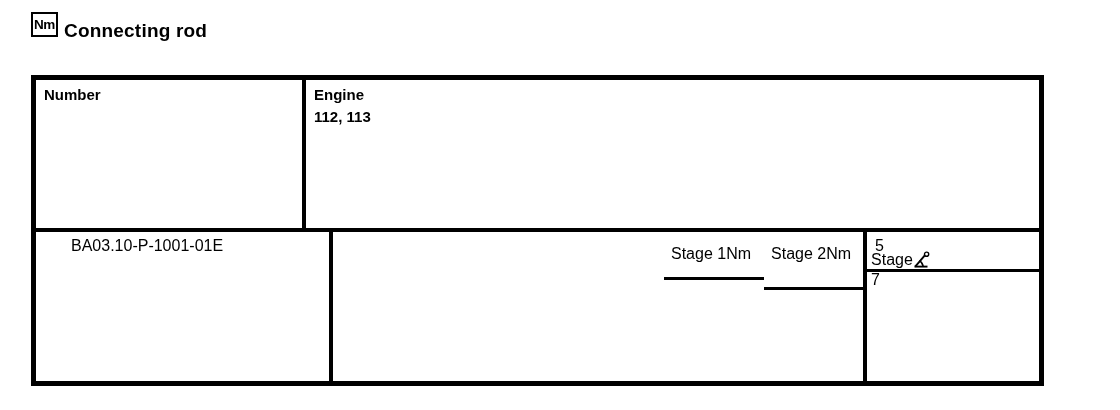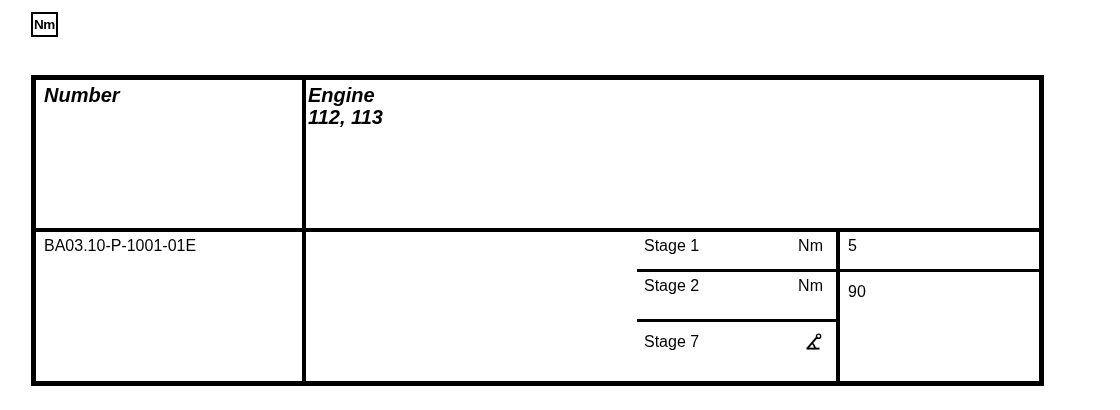--- a/index.html
+++ b/index.html
@@ -37,35 +37,35 @@
     width: 1013px; height: 311px;
     border: 5px solid #000;
     display: flex; flex-direction: column;
     background: #fff;
   }
   .thead {
     display: flex; flex: none;
     height: 152px;
     border-bottom: 4px solid #000;
   }
-  .trow { display: flex; flex: 1; min-height: 0; }
+  .trow { display: flex; flex: 1; min-height: 0; padding-left: 27px; }
 
   .c-number   { width: 270px; flex: none; border-right: 4px solid #000; padding: 4px 8px; }
   .c-desig    { width: 534px; flex: none; border-right: 4px solid #000; padding: 4px 8px; position: relative; }
   .c-engine   { flex: 1; }
-  .c-engine.pad { padding: 4px 2px; }
+  .c-engine.pad { padding: 4px 8px; }
 
-  .hdr-text { font-weight: 700; font-size: 20px; line-height: 22px; white-space: pre-line; font-style: italic; }
+  .hdr-text { font-weight: 700; font-size: 15px; line-height: 22px; white-space: pre-line; }
   .cell-text { font-size: 16px; line-height: 20px; white-space: nowrap; }
 
   
   .stages {
-    position: absolute; top: 0; right: 0;
+    position: absolute; top: 8px; right: 0;
     width: 199px; height: 100%;
-    display: flex; flex-direction: column;
+    display: flex; flex-direction: row;
   }
   .stage-row {
     display: flex; justify-content: space-between; align-items: flex-start;
     padding: 4px 13px 0 7px;
     font-size: 16px; line-height: 20px;
     flex: none;
   }
   .stage-row.r1 { height: 40px; border-bottom: 3px solid #000; }
   .stage-row.r2 { height: 50px; border-bottom: 3px solid #000; }
   .stage-row.r3 { flex: 1; padding-top: 10px; }
@@ -83,20 +83,21 @@
 
   .angle-icon { display: inline-block; margin-top: 1px; }
 </style>
 </head>
 <body>
 
 <div class="title-row">
   <div class="nm-box">
     <span>Nm</span>
   </div>
+  <div class="title-text">Connecting rod</div>
 </div>
 
 <div class="spec-table">
 
   <div class="thead">
     <div class="c-number">
       <div class="hdr-text">Number</div>
     </div>
     <div class="c-engine pad">
       <div class="hdr-text">Engine
@@ -131,18 +132,17 @@
               <circle cx="13.6" cy="3.2" r="2.1" fill="none" stroke="#000" stroke-width="1.4"></circle>
             </svg>
           </span>
         </div>
       </div>
     </div>
 
     <div class="c-engine">
       <div class="engine-rows">
         <div class="engine-row r1">5</div>
-        <div class="engine-row r3">90</div>
       </div>
     </div>
 
   </div>
 </div>
 
 </body></html>

